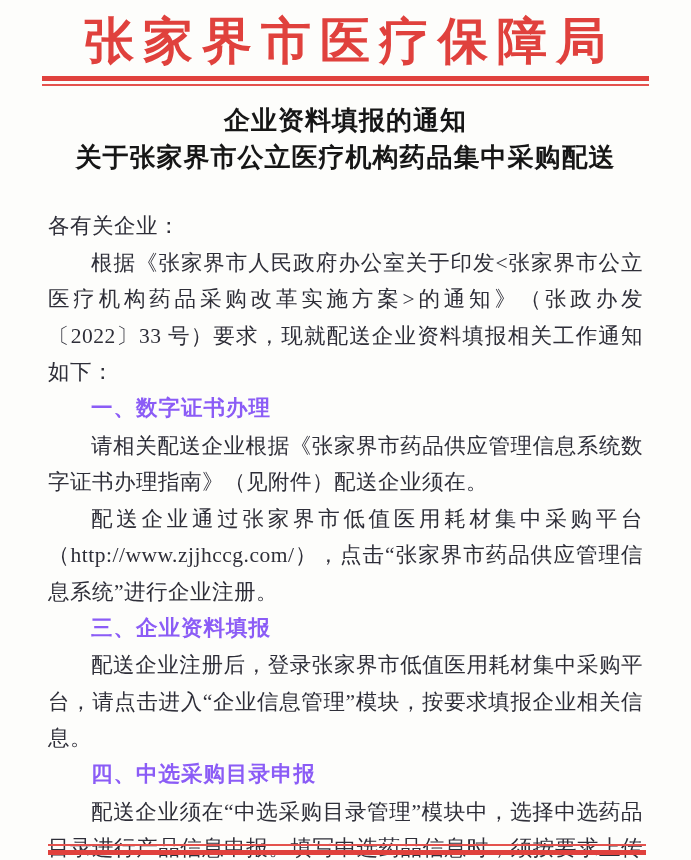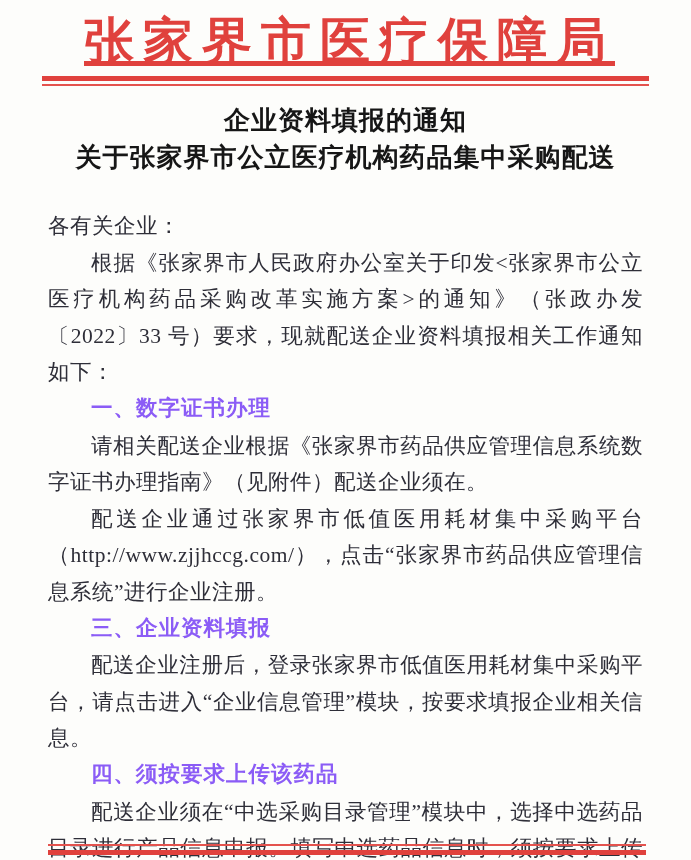--- a/index.html
+++ b/index.html
@@ -20,21 +20,20 @@
   .org-name {
     margin-top: 10px;
     padding-left: 8px;           
     text-align: center;
     font-size: 50px;
     font-weight: 700;
     letter-spacing: 9px;
     color: #e0413d;
     line-height: 62px;
     white-space: nowrap;
-    text-decoration: underline;
   }
   .rule-top {
     width: 607px;
     margin: 4px auto 0 auto;
   }
   .rule-top .bar-thick {
     height: 5px;
     background: #e0413d;
   }
   .rule-top .bar-thin {
@@ -107,21 +106,21 @@
   </h1>
 
   <div class="body-text">
     <p class="salutation">各有关企业：</p>
     <p class="para">根据《张家界市人民政府办公室关于印发&lt;张家界市公立医疗机构药品采购改革实施方案&gt;的通知》（张政办发〔2022〕33 号）要求，现就配送企业资料填报相关工作通知如下：</p>
     <p class="heading">一、数字证书办理</p>
     <p class="para">请相关配送企业根据《张家界市药品供应管理信息系统数字证书办理指南》（见附件）配送企业须在。</p>
     <p class="para">配送企业通过张家界市低值医用耗材集中采购平台（http://www.zjjhccg.com/），点击“张家界市药品供应管理信息系统”进行企业注册。</p>
     <p class="heading">三、企业资料填报</p>
     <p class="para">配送企业注册后，登录张家界市低值医用耗材集中采购平台，请点击进入“企业信息管理”模块，按要求填报企业相关信息。</p>
-    <p class="heading">四、须按要求上传该药品</p>
+    <p class="heading">四、中选采购目录申报</p>
     <p class="para">配送企业须在“中选采购目录管理”模块中，选择中选药品目录进行产品信息申报。填写中选药品信息时，须按要求上传该药品</p>
   </div>
 
   <div class="rule-bottom">
     <div class="bar-thin"></div>
     <div class="bar-thick"></div>
   </div>
 
 </div>
 

